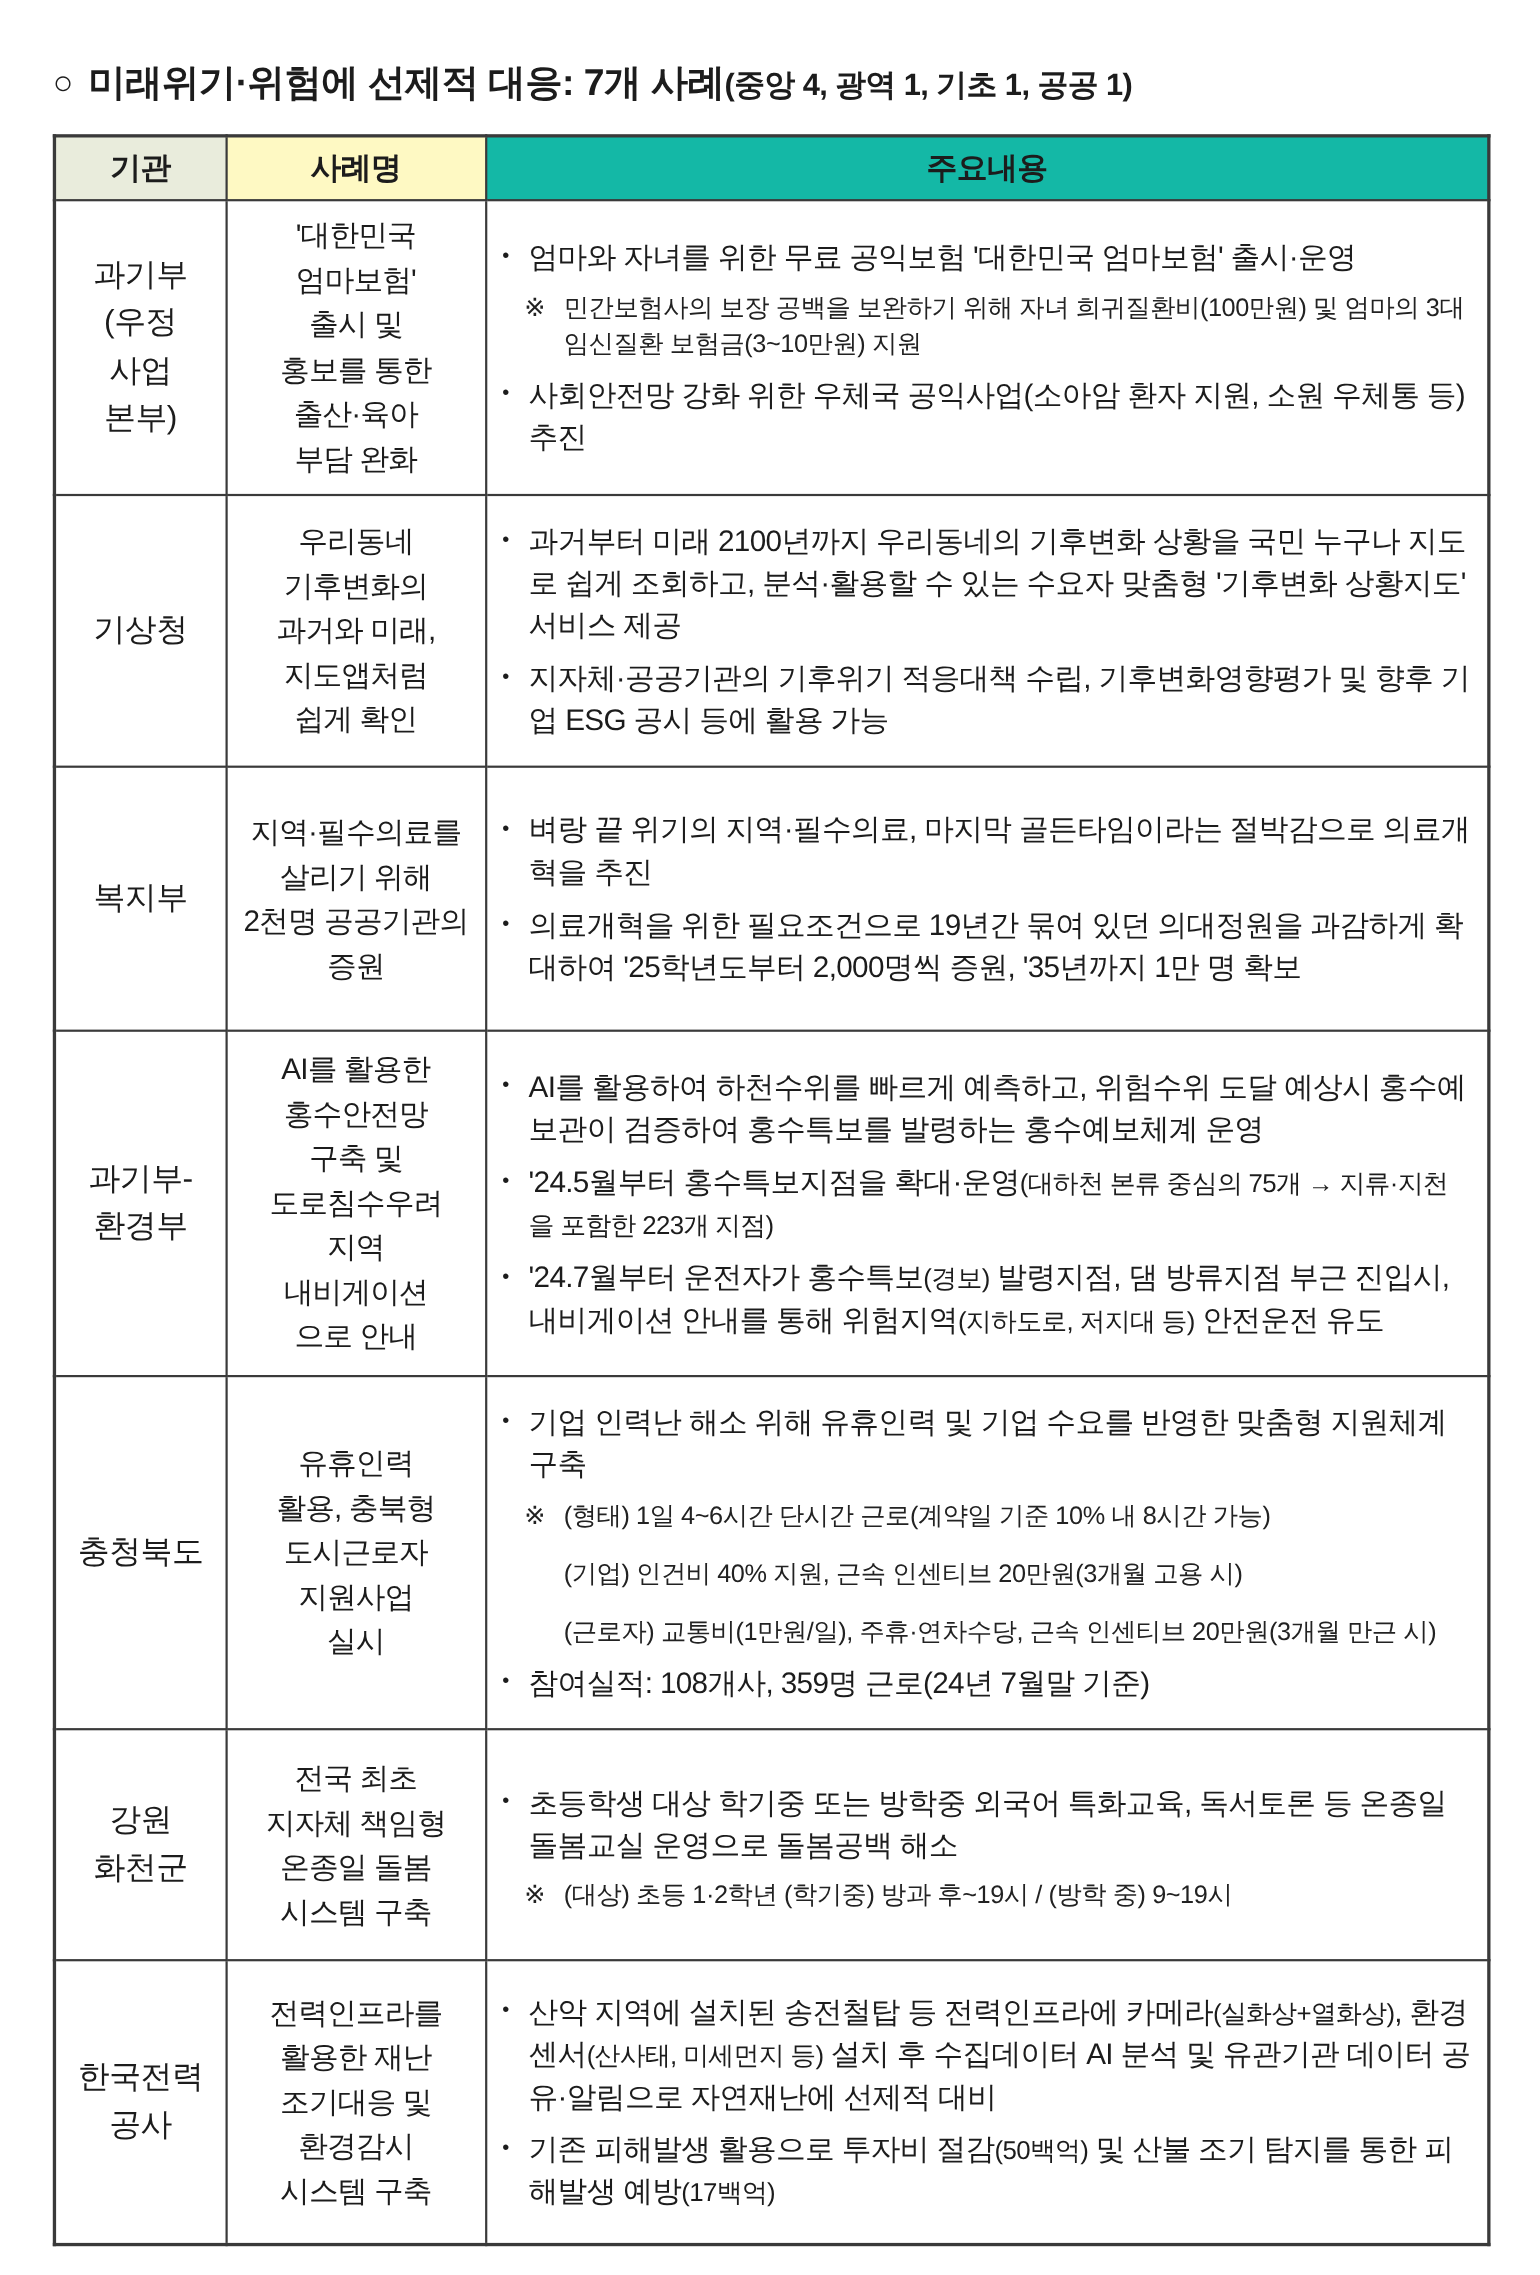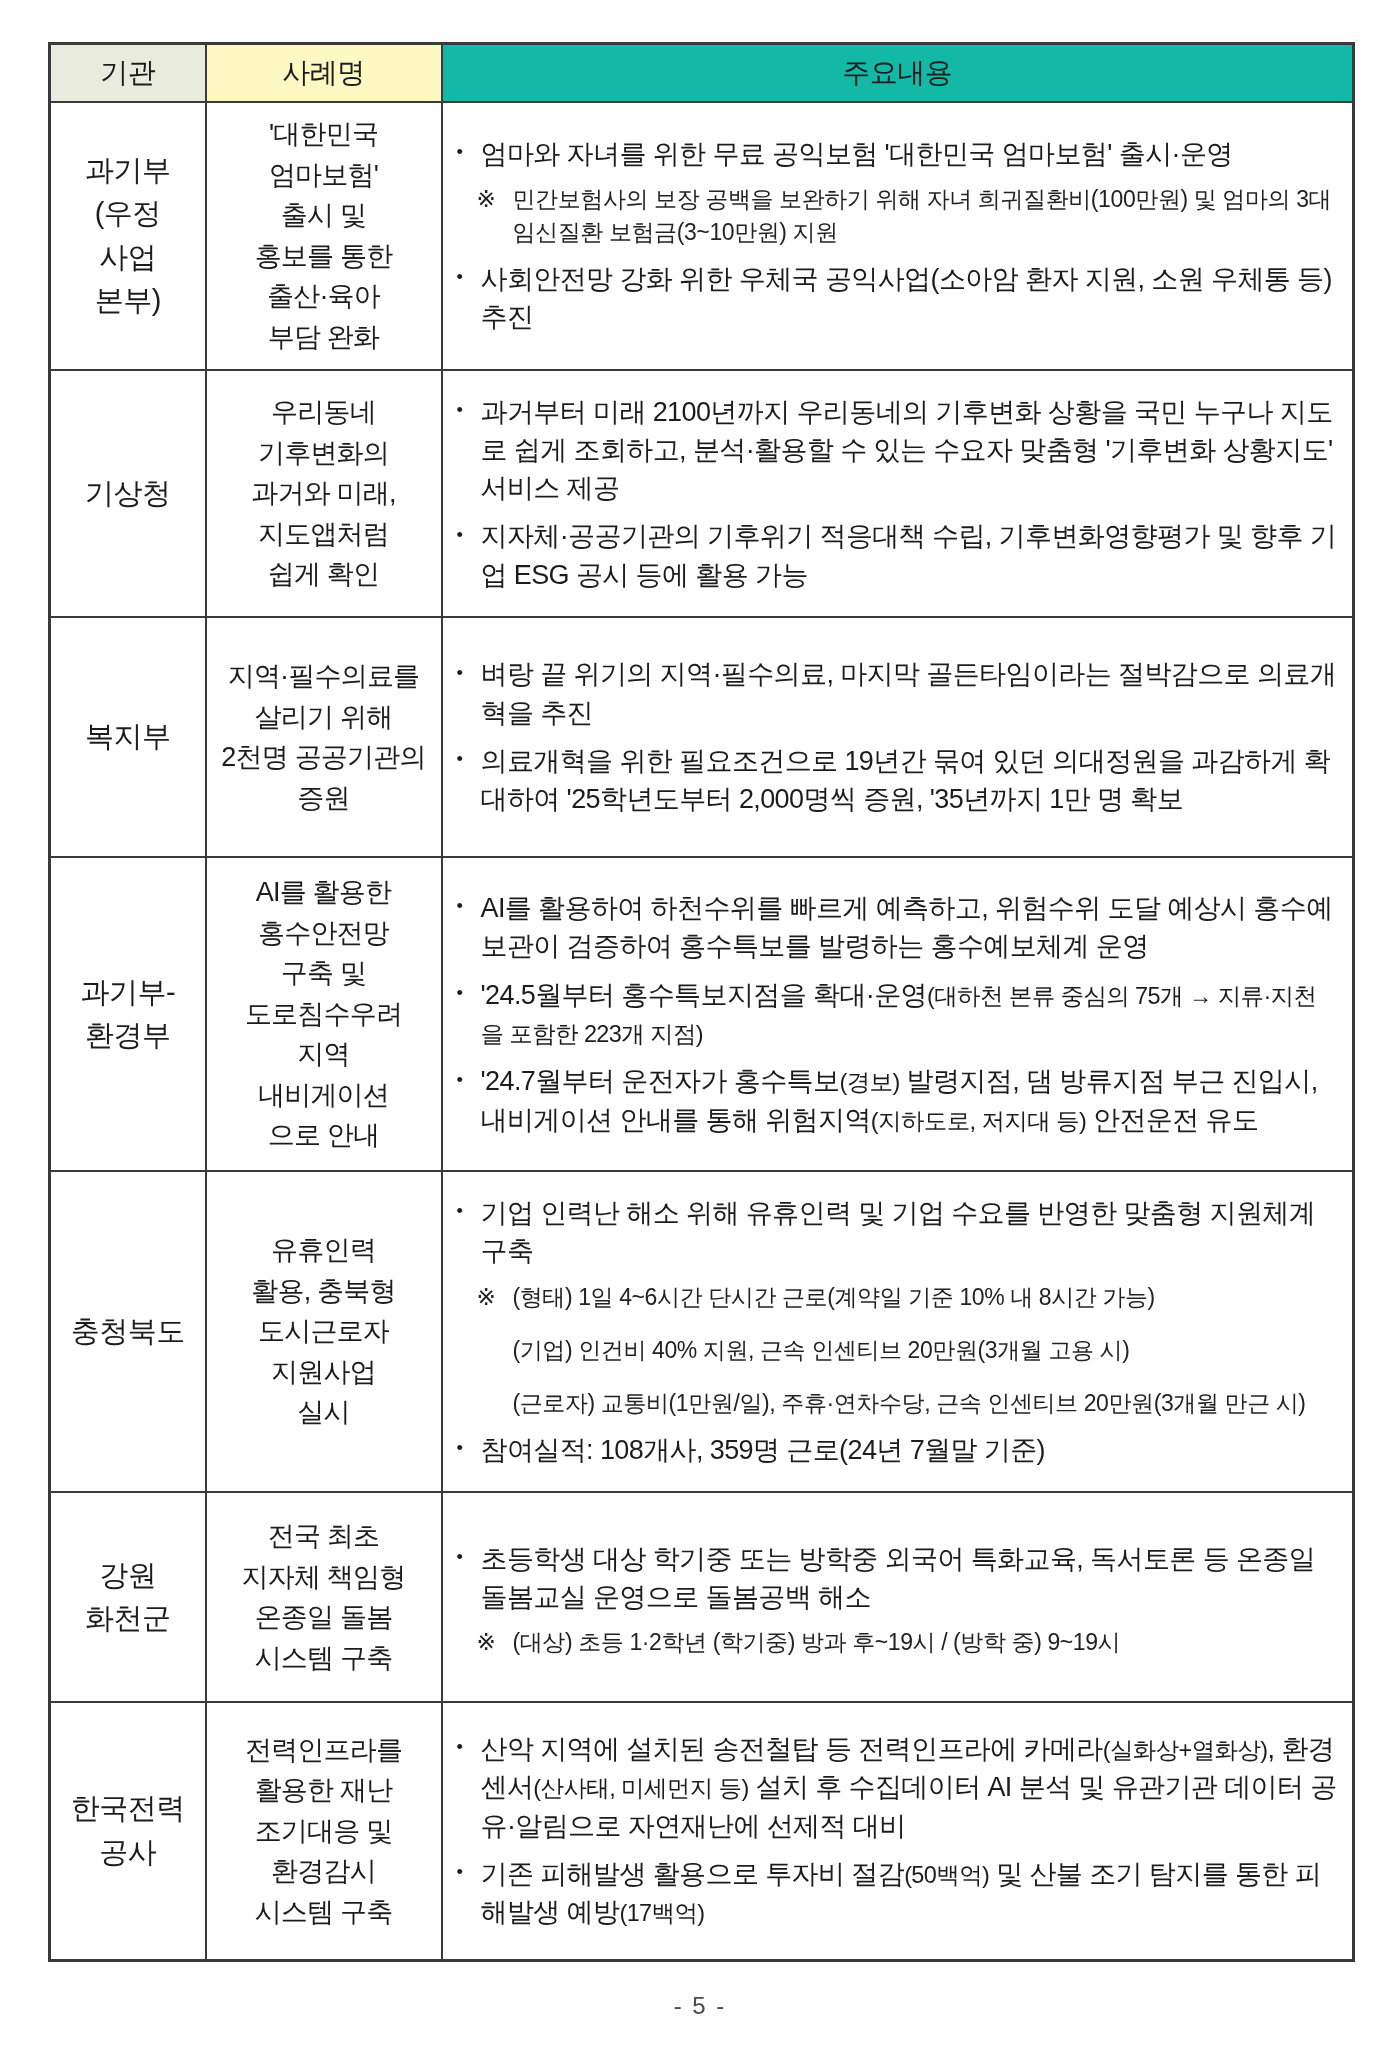--- a/index.html
+++ b/index.html
@@ -13,21 +13,21 @@
 
   
   .doc-title { font-size:34px; font-weight:700; letter-spacing:-0.5px; margin:10px 0 24px 0; white-space:nowrap; }
   .doc-title .circle { font-weight:400; font-size:31px; margin-right:14px; position:relative; top:-1px; }
   .doc-title .paren { font-size:28px; }
 
   
   table.main { width:1304px; border-collapse:collapse; table-layout:fixed; border:3px solid #3a3a3a; }
   th, td { border:2px solid #3a3a3a; box-sizing:border-box; }
   th {
-    height:58px; font-size:28px; font-weight:400; text-align:center; vertical-align:middle;
+    height:58px; font-size:28px; font-weight:700; text-align:center; vertical-align:middle;
     letter-spacing:-0.5px;
   }
   td.org-cell {
     text-align:center; vertical-align:middle; white-space:pre-line;
     font-size:29px; line-height:1.5; letter-spacing:-0.5px; padding:6px 2px;
   }
   td.case-cell {
     text-align:center; vertical-align:middle; white-space:pre-line;
     font-size:27px; line-height:1.5; letter-spacing:-0.8px; padding:6px 3px;
   }
@@ -48,20 +48,23 @@
   .sm { font-size:0.87em; }
 
   
   .footer { text-align:center; margin-top:30px; font-size:24px; color:#4a4a4a; letter-spacing:2px; }
 </style>
 </head>
 <body>
 
 <div class="page">
 
+  <div class="doc-title">
+    <span class="circle">○</span><span>미래위기·위험에 선제적 대응: 7개 사례</span><span class="paren">(중앙 4, 광역 1, 기초 1, 공공 1)</span>
+  </div>
 
   <table class="main">
     <colgroup>
       <col style="width:156px">
       <col style="width:236px">
       <col style="width:912px">
     </colgroup>
     <thead>
       <tr>
         <th style="background: rgb(233, 236, 220);">기관</th>

